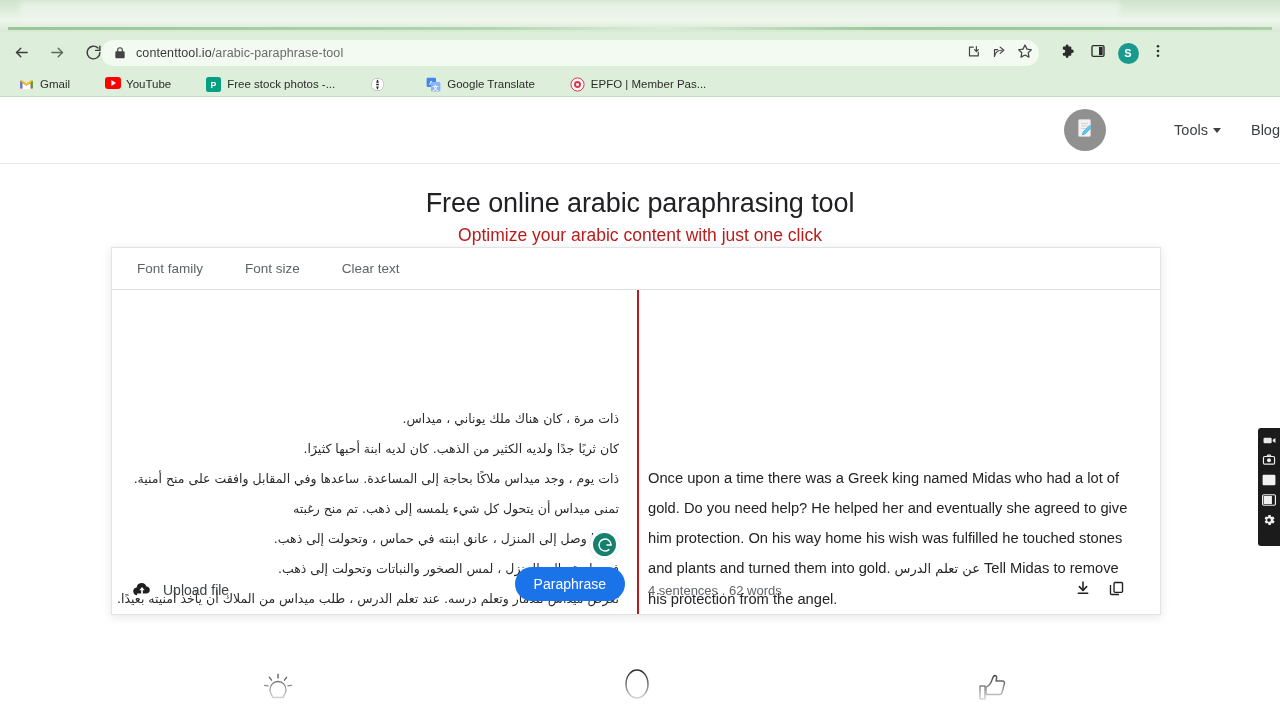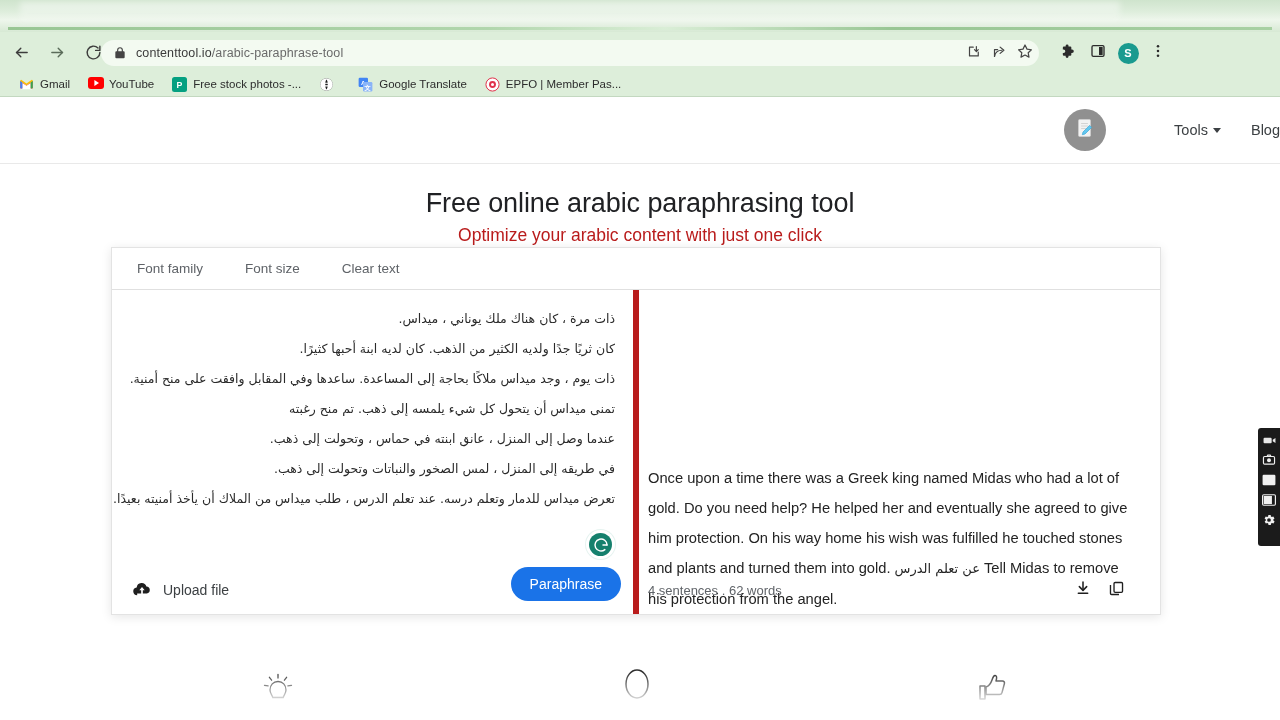--- a/index.html
+++ b/index.html
@@ -72,21 +72,21 @@
     width: 21px; height: 21px; border-radius: 50%;
     background: #1a9a8f; color: #fff;
     font-size: 11px; font-weight: 700;
     display: flex; align-items: center; justify-content: center;
   }
 
   
   .bookmarks {
     position: absolute; top: 72px; left: 0; width: 1280px; height: 24px;
     background: #ddeeda;
-    display: flex; align-items: center; padding-left: 10px; gap: 0;
+    display: flex; align-items: center; padding-left: 10px; gap: 17px;
   }
   .bm {
     display: flex; align-items: center; gap: 6px;
     padding: 0 9px; height: 22px;
     font-size: 11.5px; color: #2c2c2c;
     white-space: nowrap;
   }
   .bm-ico { width: 15px; height: 15px; flex: 0 0 auto; display:block; }
 
   .browser-sep {
@@ -159,22 +159,22 @@
     white-space: nowrap;
   }
   .card-toolbar-fill {
     position: absolute; left: 527px; top: 0; right: 0; height: 42px;
     border-bottom: 1px solid #e0e0e0;
   }
 
   .panes { flex: 1; display: flex; position: relative; }
   .pane-left {
     width: 527px; position: relative;
-    border-right: 6px solid #b91c1c;
-    display: flex; flex-direction: column;
+    border-right: 2px solid #b91c1c;
+    display: flex; flex-direction: column; justify-content: flex-end;
   }
   .pane-right { flex: 1; position: relative; display: flex; flex-direction: column; justify-content: flex-end; }
 
   .ar-text {
     padding: 14px 18px 0 20px;
     direction: rtl; text-align: right;
     font-size: 12.5px; line-height: 30px;
     color: #2a2a2a;
     font-family: "DejaVu Sans", sans-serif;
   }

